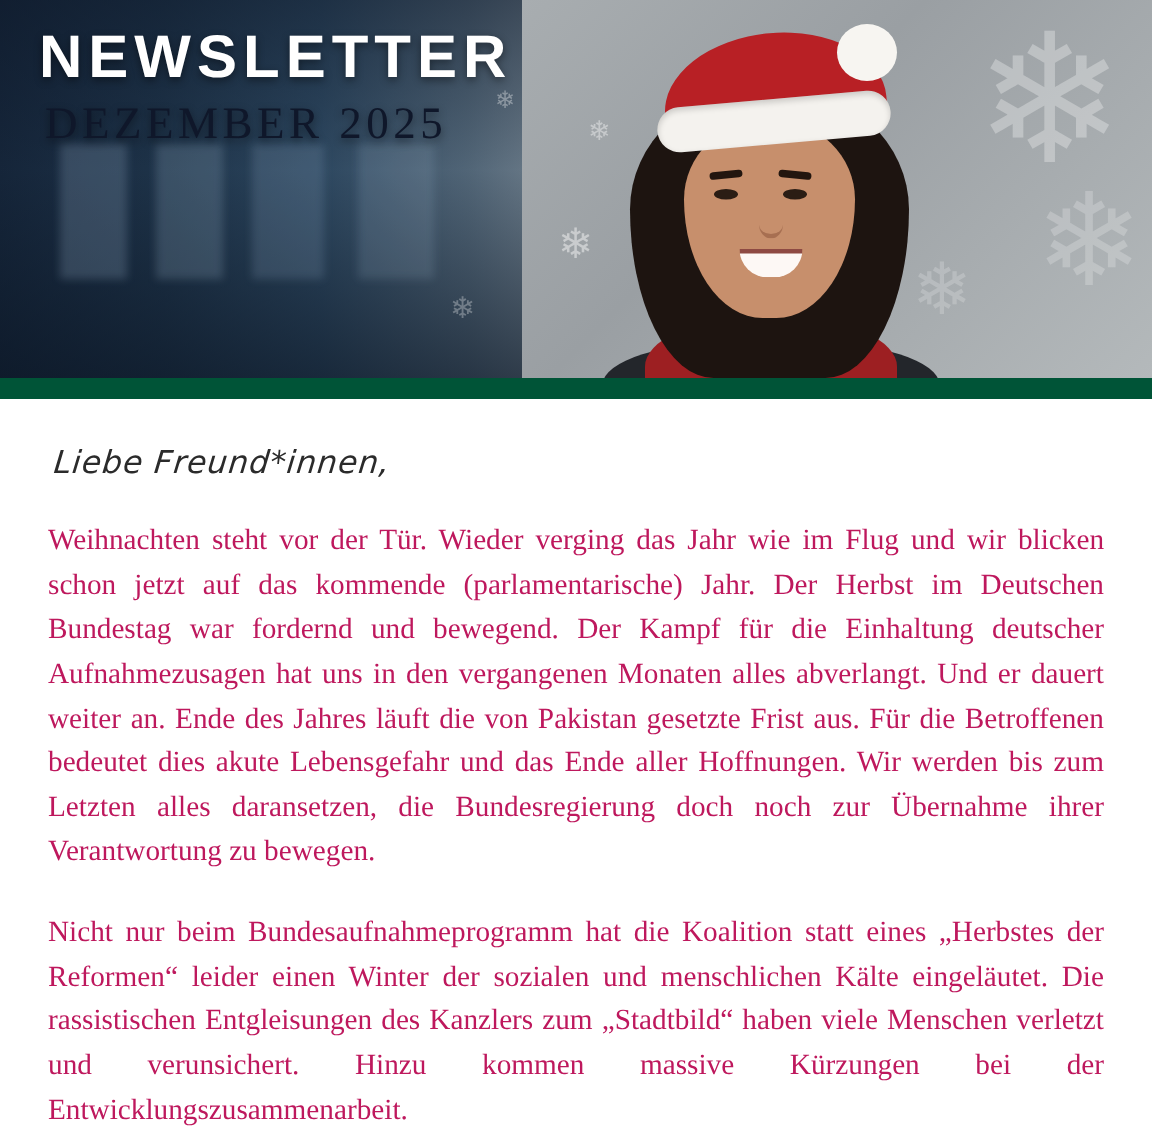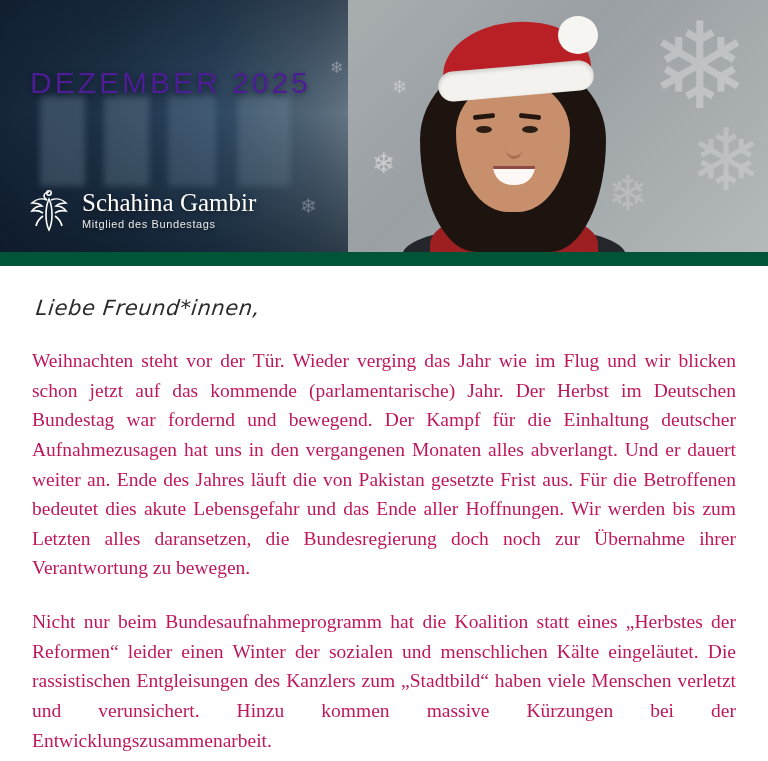--- a/index.html
+++ b/index.html
@@ -179,22 +179,22 @@
     font-family: "Liberation Sans", sans-serif;
     font-weight: 700;
     font-size: 40px;
     letter-spacing: 4px;
     text-shadow: 0 2px 6px rgba(0,0,0,0.45);
   }
   .banner-subtitle {
     position: absolute;
     left: 30px;
     top: 66px;
-    color: #4c1d95;
-    font-family: Liberation Sans, sans-serif;
+    color: #0f172a;
+    font-family: Liberation Serif, serif;
     font-weight: 400;
     font-size: 30px;
     letter-spacing: 3px;
     text-shadow: 0 2px 6px rgba(0,0,0,0.45);
   }
 
   .logo-block {
     position: absolute;
     left: 28px;
     bottom: 18px;
@@ -290,39 +290,23 @@
       <div class="p-brow r"></div>
       <div class="p-eye l"></div>
       <div class="p-eye r"></div>
       <div class="p-nose"></div>
       <div class="p-mouth"></div>
       <div class="p-hat-body"></div>
       <div class="p-hat-brim"></div>
       <div class="p-hat-pom"></div>
     </div>
 
+    <div class="banner-title">NEWSLETTER</div>
     <div class="banner-subtitle">DEZEMBER 2025</div>
 
-    <div class="logo-block">
-      <svg class="eagle-icon" viewBox="0 0 42 48">
-        <g fill="none" stroke="#ffffff" stroke-width="1.6">
-          <path d="M21 6 c-3 0 -5 2 -5 4 c0 2 2 3 3 4"></path>
-          <path d="M19 14 c-5 -2 -11 -1 -15 3 c5 0 8 1 10 3 c-4 0 -8 2 -10 5 c5 -1 8 0 11 2"></path>
-          <path d="M23 14 c5 -2 11 -1 15 3 c-5 0 -8 1 -10 3 c4 0 8 2 10 5 c-5 -1 -8 0 -11 2"></path>
-          <path d="M21 13 c-2 4 -3 10 -3 16 c0 6 1 11 3 15 c2 -4 3 -9 3 -15 c0 -6 -1 -12 -3 -16z"></path>
-          <path d="M15 30 c-3 2 -6 6 -7 10"></path>
-          <path d="M27 30 c3 2 6 6 7 10"></path>
-          <circle cx="21" cy="7" r="2.2"></circle>
-        </g>
-      </svg>
-      <div class="logo-text">
-        <div class="logo-name">Schahina Gambir</div>
-        <div class="logo-role">Mitglied des Bundestags</div>
-      </div>
-    </div>
   </div>
 
   <div class="green-bar"></div>
 
   <div class="content">
     <div class="salutation">Liebe Freund*innen,</div>
     <p class="para">Weihnachten steht vor der Tür. Wieder verging das Jahr wie im Flug und wir blicken schon jetzt auf das kommende (parlamentarische) Jahr. Der Herbst im Deutschen Bundestag war fordernd und bewegend. Der Kampf für die Einhaltung deutscher Aufnahmezusagen hat uns in den vergangenen Monaten alles abverlangt. Und er dauert weiter an. Ende des Jahres läuft die von Pakistan gesetzte Frist aus. Für die Betroffenen bedeutet dies akute Lebensgefahr und das Ende aller Hoffnungen. Wir werden bis zum Letzten alles daransetzen, die Bundesregierung doch noch zur Übernahme ihrer Verantwortung zu bewegen.</p>
     <p class="para">Nicht nur beim Bundesaufnahmeprogramm hat die Koalition statt eines „Herbstes der Reformen“ leider einen Winter der sozialen und menschlichen Kälte eingeläutet. Die rassistischen Entgleisungen des Kanzlers zum „Stadtbild“ haben viele Menschen verletzt und verunsichert. Hinzu kommen massive Kürzungen bei der Entwicklungszusammenarbeit.</p>
 
   </div>

